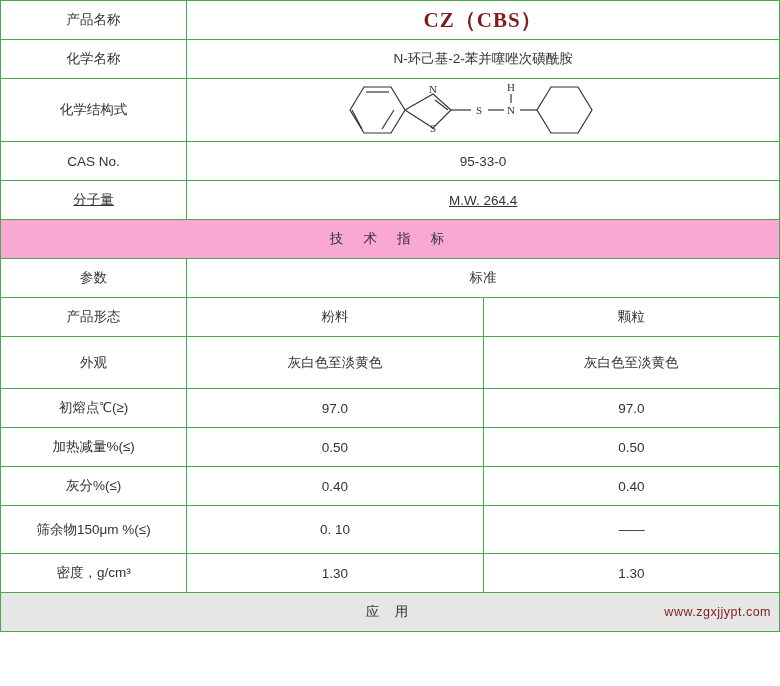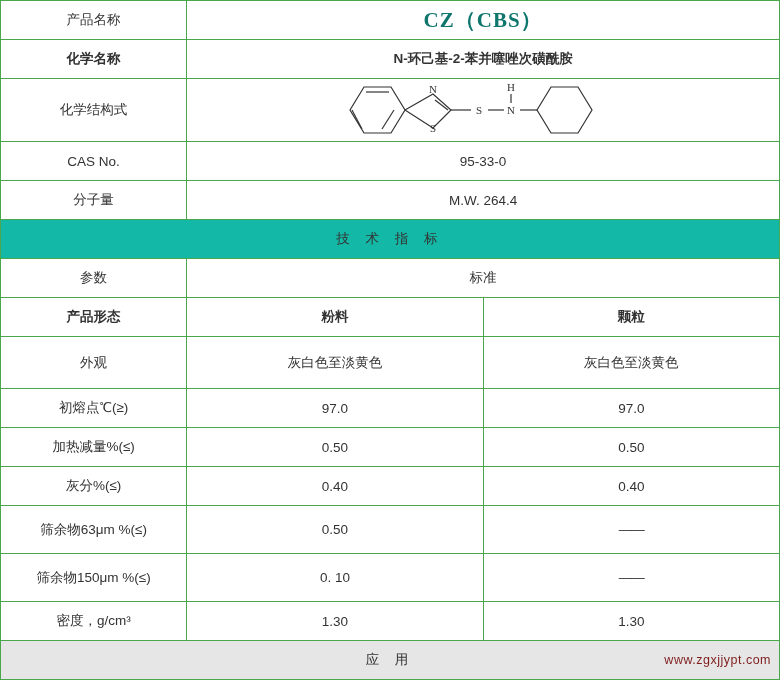--- a/index.html
+++ b/index.html
@@ -32,51 +32,51 @@
     font-size: 13.5px;
     color: #333333;
     padding: 0;
     height: 38px;
   }
   .col-label { width: 186px; }
   .col-a { width: 296px; }
   .col-b { width: 296px; }
 
   .title-val {
-    color: #0f766e;
+    color: #7f1d1d;
     font-size: 21px;
     font-weight: bold;
     letter-spacing: 1px;
     font-family: "Liberation Serif", serif;
   }
   .row-name td { height: 46px; }
-  .row-chem td { height: 38px; font-weight: bold; }
+  .row-chem td { height: 38px; }
   .row-struct td { height: 66px; }
   .row-cas td { height: 38px; margin-left: 47px; }
-  .row-mw td { height: 38px; }
+  .row-mw td { height: 38px; text-decoration: underline; }
 
   .band td {
-    background: #14b8a6;
+    background: #f9a8d4;
     height: 40px;
     font-size: 17px;
     color: #444444;
     letter-spacing: 6px;
-    font-family: Liberation Sans, sans-serif;
+    font-family: Liberation Mono, monospace;
   }
   .band-app td {
     background: #e6e6e6;
     height: 40px;
     font-size: 16px;
     color: #444444;
     letter-spacing: 6px;
     position: relative;
     font-family: "Liberation Serif", serif;
   }
   .row-param td { height: 42px; }
-  .row-form td { height: 62px; font-weight: bold; }
+  .row-form td { height: 62px; }
 
   .label-cell {
     font-size: 13.5px;
   }
 
   .struct-wrap {
     display: flex;
     align-items: center;
     justify-content: center;
   }
@@ -197,25 +197,20 @@
         <td>0.50</td>
         <td>0.50</td>
       </tr>
 
       <tr>
         <td class="label-cell">灰分%(≤)</td>
         <td>0.40</td>
         <td>0.40</td>
       </tr>
 
-      <tr style="height:48px;">
-        <td class="label-cell">筛余物63μm %(≤)</td>
-        <td>0.50</td>
-        <td class="dash">——</td>
-      </tr>
 
       <tr style="height:48px;padding-left:20px;">
         <td class="label-cell">筛余物150μm %(≤)</td>
         <td>0. 10</td>
         <td class="dash">——</td>
       </tr>
 
       <tr>
         <td class="label-cell">密度，g/cm³</td>
         <td>1.30</td>

